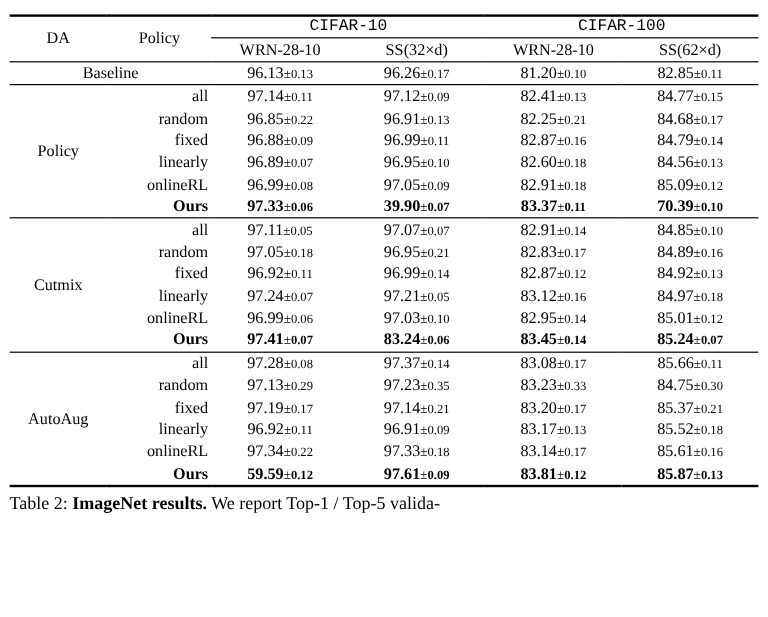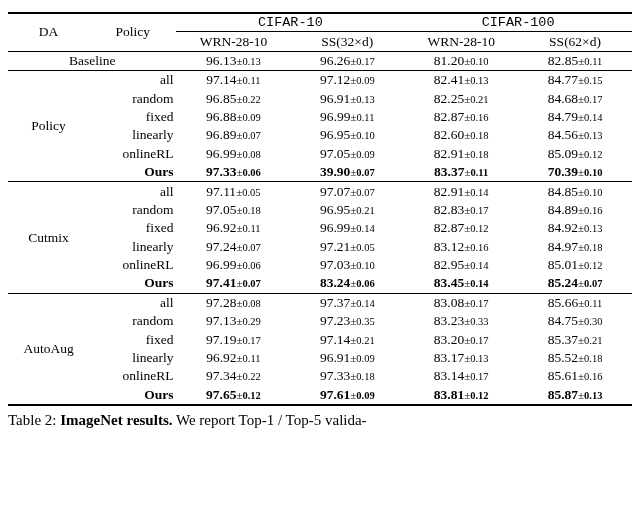--- a/index.html
+++ b/index.html
@@ -191,21 +191,21 @@
       </tr>
       <tr>
         <td class="policy-col">onlineRL</td>
         <td class="val">97.34<span class="pm">±</span><span class="small">0.22</span></td>
         <td class="val">97.33<span class="pm">±</span><span class="small">0.18</span></td>
         <td class="val">83.14<span class="pm">±</span><span class="small">0.17</span></td>
         <td class="val">85.61<span class="pm">±</span><span class="small">0.16</span></td>
       </tr>
       <tr>
         <td class="policy-col"><b>Ours</b></td>
-        <td class="val"><b>97.65</b><span class="pm">±</span><span class="small"><b>0.12</b></span></td>
+        <td class="val"><b>59.59</b><span class="pm">±</span><span class="small"><b>0.12</b></span></td>
         <td class="val"><b>97.61</b><span class="pm">±</span><span class="small"><b>0.09</b></span></td>
         <td class="val"><b>83.81</b><span class="pm">±</span><span class="small"><b>0.12</b></span></td>
         <td class="val"><b>85.87</b><span class="pm">±</span><span class="small"><b>0.13</b></span></td>
       </tr>
       <tr class="sep-bot">
         <td colspan="6" style="padding:0;height:0"></td>
       </tr>
     </tbody>
 </table>
 

